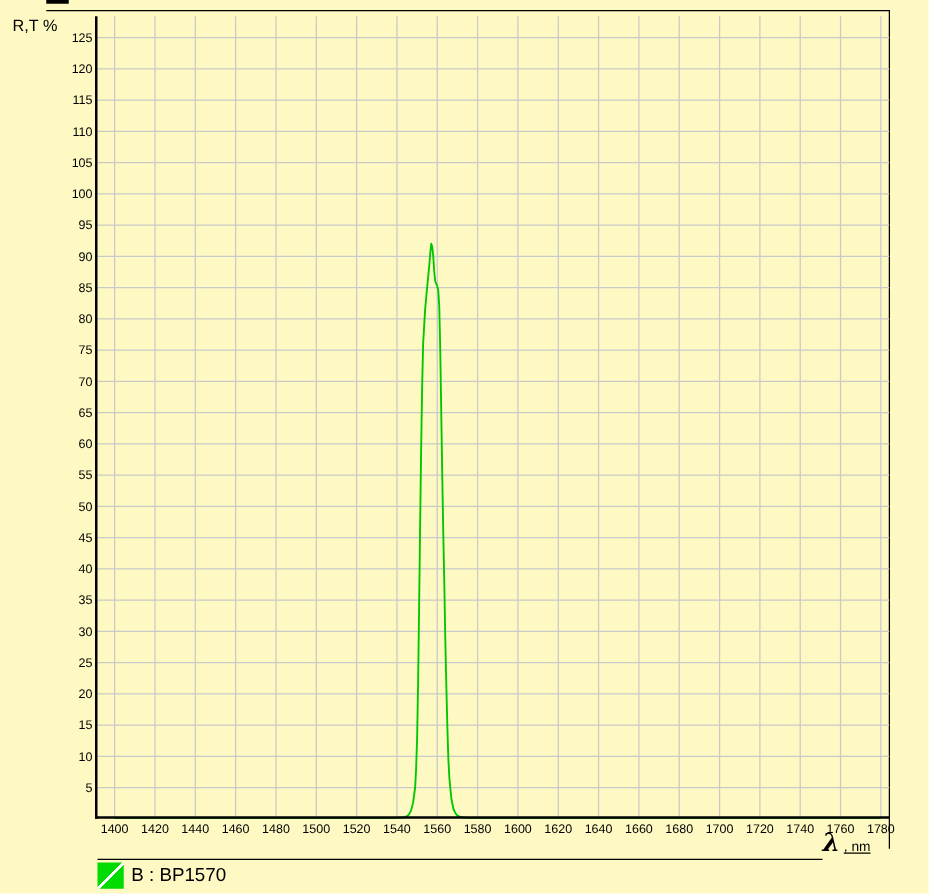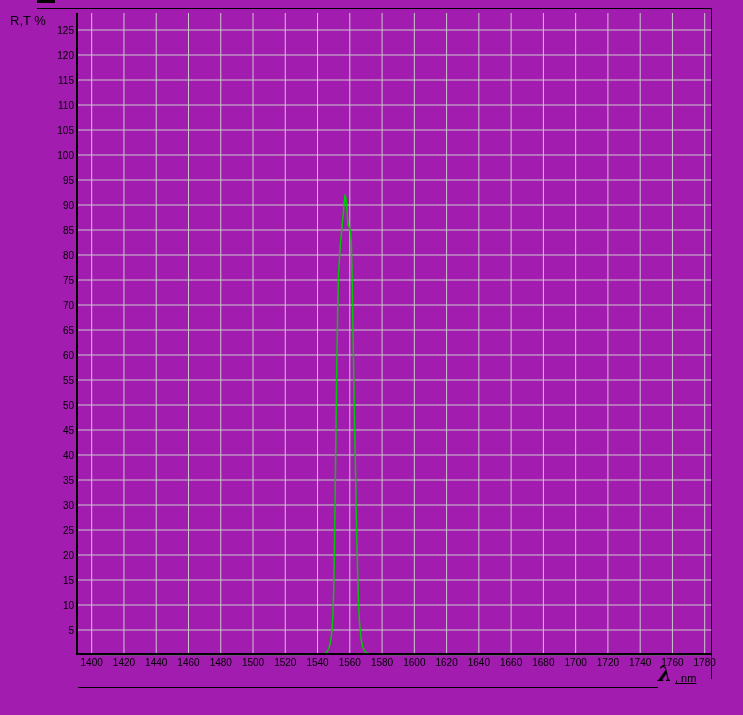--- a/index.html
+++ b/index.html
@@ -1,17 +1,17 @@
 <!DOCTYPE html>
 <html><head>
 <meta charset="utf-8">
 <style>
   html,body{margin:0;padding:0;background:#ffffff;}
   .screen{
-    position:relative;width:743px;height:715px;background:#a21caf;overflow:hidden;
+    position:relative;width:743px;height:715px;background:#fef9c3;overflow:hidden;
     font-family:"Liberation Sans",sans-serif;color:#000;
   }
   .topbar-stub{position:absolute;left:37px;top:0;width:18px;height:3px;background:#000;}
   .frame-top{position:absolute;left:37px;top:8px;width:675px;height:1px;background:#000;}
   .frame-right{position:absolute;left:711px;top:8px;width:1px;height:671px;background:#000;}
   .y-title{position:absolute;left:10px;top:13px;font-size:13px;white-space:pre;}
   #chart-svg{position:absolute;left:0;top:0;font-family:"Liberation Sans",sans-serif;}
   .x-title-line{position:absolute;left:78px;top:687px;width:580px;height:1px;background:#000;}
   .lambda{position:absolute;left:658px;top:664px;font-family:"DejaVu Serif",serif;
           font-style:italic;font-weight:bold;font-size:20px;line-height:20px;}
@@ -123,13 +123,17 @@
       <text x="704.7" y="666" text-anchor="middle" font-size="10" fill="#000">1780</text>
       <polyline points="91.7,654.5 172.4,654.5 253.0,654.5 285.3,654.5 309.5,654.5 317.5,654.3 322.4,654.0 325.6,653.0 327.2,651.5 328.8,648.5 330.4,642.5 332.1,630.0 332.9,615.0 333.7,590.0 334.5,545.0 335.3,485.0 336.1,420.0 336.9,360.0 337.7,310.0 338.5,275.0 340.1,247.5 341.7,230.0 343.4,212.5 344.2,202.5 345.0,195.0 345.8,197.5 346.6,205.0 347.4,217.5 348.2,225.0 349.8,229.0 350.6,232.5 351.4,245.0 352.2,280.0 353.0,330.0 353.8,380.0 354.6,425.0 355.5,470.0 356.3,515.0 357.1,550.0 357.9,582.5 358.7,607.5 359.5,622.5 361.1,639.0 362.7,647.0 364.3,650.5 365.9,652.5 369.2,653.8 374.0,654.3 382.1,654.5 414.3,654.5 495.0,654.5 575.6,654.5 704.7,654.5" fill="none" stroke="#00c800" stroke-width="1.5" stroke-linejoin="round"></polyline>
       <line x1="77" y1="13" x2="77" y2="655" stroke="#000000" stroke-width="2"></line>
       <line x1="76" y1="654" x2="711.5" y2="654" stroke="#000000" stroke-width="2"></line>
     </svg>
 
   <div class="x-title-line"></div>
   <span class="lambda">λ</span>
   <span class="xunit">, nm</span>
 
+  <div class="legend">
+    <span class="swatch" style="background: linear-gradient(to right bottom, rgb(0, 220, 0) 46%, rgb(255, 255, 255) 46%, rgb(255, 255, 255) 54%, rgb(0, 220, 0) 54%);"></span>
+    <span class="legend-label">B : BP1570</span>
+  </div>
 </div>
 
 </body></html>

